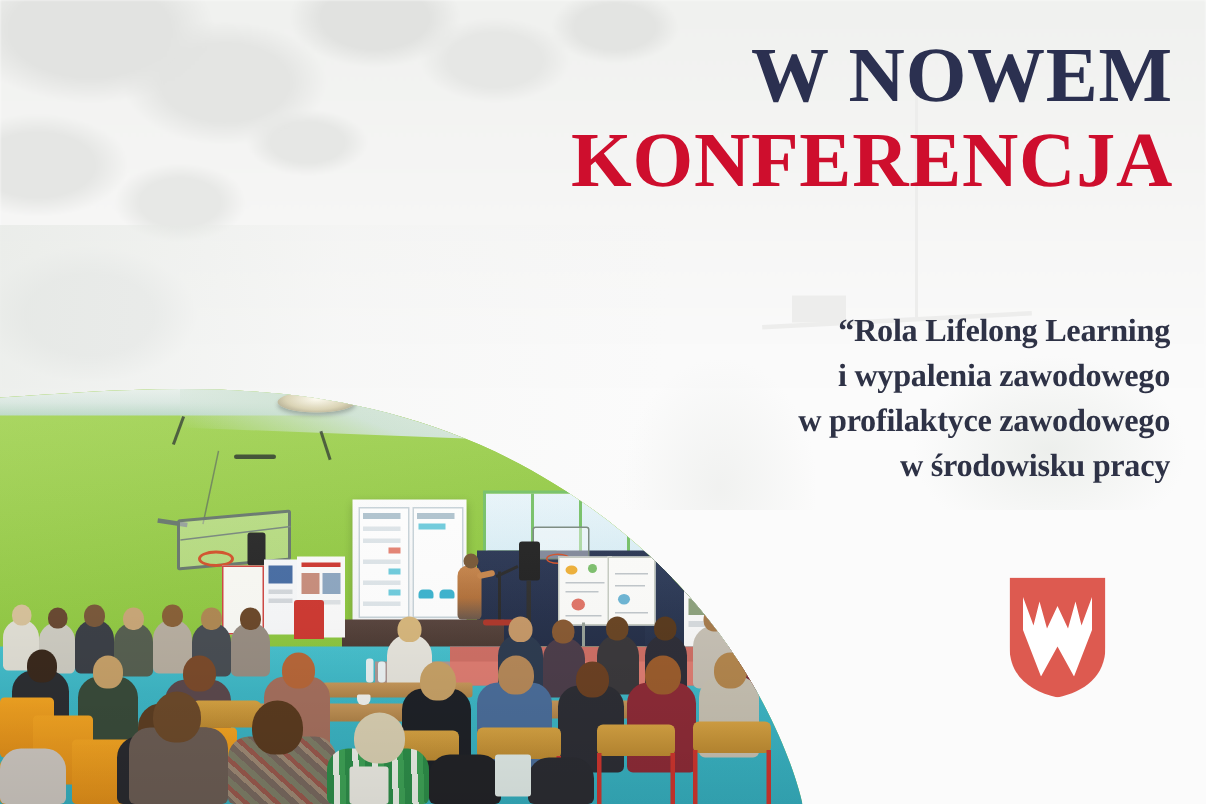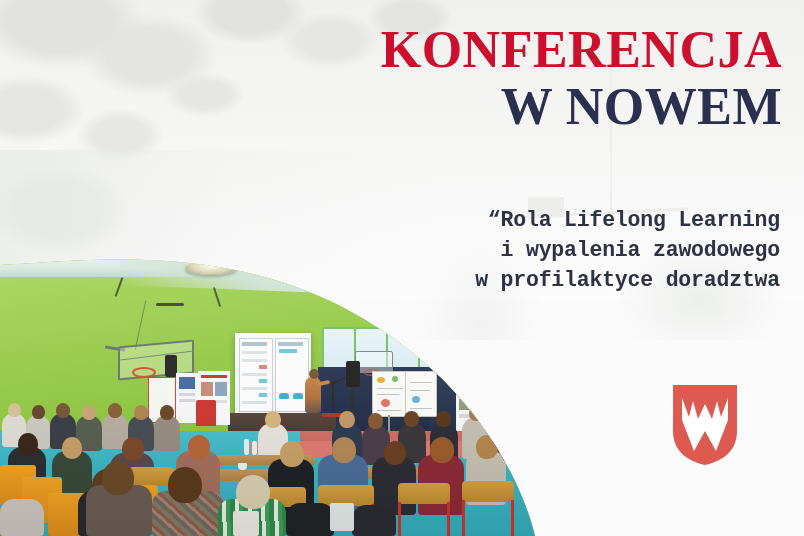--- a/index.html
+++ b/index.html
@@ -142,21 +142,21 @@
     font-size:52px;line-height:56px;letter-spacing:.5px;
     color:#ce0e2d;margin:0;white-space:nowrap;}
   #title-2{
     font-family:"Liberation Serif",serif;font-weight:700;
     font-size:52px;line-height:58px;letter-spacing:.5px;
     color:#2b3050;margin:0;white-space:nowrap;}
 
   #subtitle{
     position:absolute;right:24px;top:205px;width:370px;
     text-align:right;
-    font-family:Liberation Mono, monospace;font-weight:700;
+    font-family:Liberation Serif, serif;font-weight:700;
     font-size:21.5px;line-height:30px;letter-spacing:-.2px;
     color:#2e3246;}
 
   
   #crest{position:absolute;left:673px;top:385px;width:64px;height:80px;}
   #crest-shield{position:absolute;left:0;top:0;width:64px;height:80px;
     background:#dd5a50;
     -webkit-clip-path: path('M0,0 L64,0 L64,46 C64,66 50,76 32,80 C14,76 0,66 0,46 Z');
     clip-path: path('M0,0 L64,0 L64,46 C64,66 50,76 32,80 C14,76 0,66 0,46 Z');}
   #crest-w{position:absolute;left:9px;top:13px;width:46px;height:53px;}
@@ -378,28 +378,29 @@
       <div class="torso" style="left:286px;top:248px;width:48px;height:33px;background:#232428;"></div>
       <div class="torso" style="left:352px;top:250px;width:44px;height:31px;background:#2c2d33;"></div>
       <div class="ph" style="left:330px;top:248px;width:24px;height:28px;background:#e4eeea;border-radius:2px;"></div>
       <div class="ph" style="left:233px;top:256px;width:26px;height:25px;background:#efeee6;border-radius:2px;"></div>
 
       <div id="photo-grade"></div>
     </div>
   </div>
 
   <div id="title-block">
+    <div id="title-2">W NOWEM</div>
     <div id="title-1">KONFERENCJA</div>
-    <div id="title-2">W NOWEM</div>
   </div>
 
   <div id="subtitle">
     <div>“Rola Lifelong Learning</div>
     <div>i wypalenia zawodowego</div>
-    <div>w profilaktyce doradztwa</div>
+    <div>w profilaktyce zawodowego</div>
+    <div>w środowisku pracy</div>
   </div>
 
   <div id="crest">
     <div id="crest-shield"></div>
     <svg id="crest-w" viewBox="0 0 46 53">
       <path d="M0,0 L7,19 L11,3 L16,21 L23,6 L30,21 L35,3 L39,19 L46,0
                L46,22 L34,53 L23,33 L12,53 L0,22 Z" fill="#ffffff"></path>
     </svg>
   </div>
 

